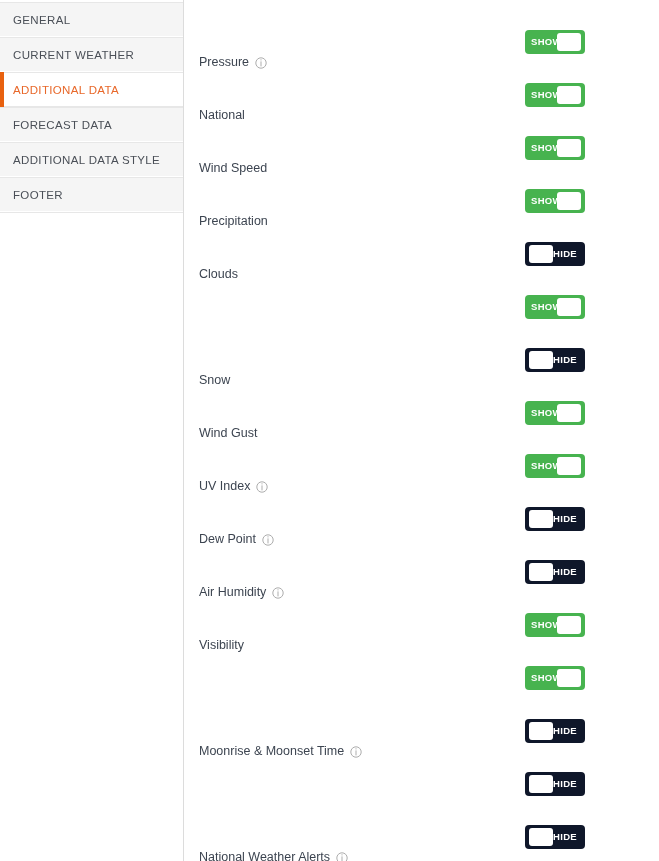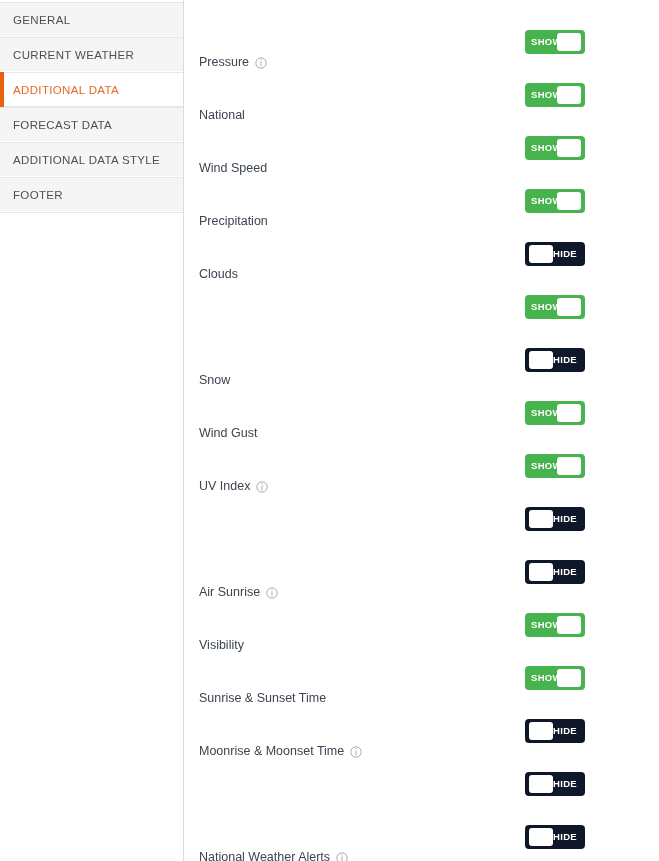--- a/index.html
+++ b/index.html
@@ -280,28 +280,38 @@
                 <rect x="5.5" y="4.4" width="1" height="5" fill="#adadad"></rect>
               </svg>
             </span>
           </div>
           <div class="toggle on">
             <span class="toggle-text">SHOW</span>
             <span class="knob"></span>
           </div>
         </div>
         <div class="setting-row">
-          <div class="toggle off">
-            <span class="toggle-text">HIDE</span>
-            <span class="knob"></span>
-          </div>
-        </div>
-        <div class="setting-row">
-          <div class="row-label-wrap">
-            <span class="row-label">Air Sunrise</span>
+          <div class="row-label-wrap">
+            <span class="row-label">Dew Point</span>
+            <span class="info-icon">
+              <svg viewBox="0 0 12 12" width="12" height="12">
+                <circle cx="6" cy="6" r="5.2" fill="none" stroke="#adadad" stroke-width="1"></circle>
+                <rect x="5.5" y="2.3" width="1" height="1.1" fill="#adadad"></rect>
+                <rect x="5.5" y="4.4" width="1" height="5" fill="#adadad"></rect>
+              </svg>
+            </span>
+          </div>
+          <div class="toggle off">
+            <span class="toggle-text">HIDE</span>
+            <span class="knob"></span>
+          </div>
+        </div>
+        <div class="setting-row">
+          <div class="row-label-wrap">
+            <span class="row-label">Air Humidity</span>
             <span class="info-icon">
               <svg viewBox="0 0 12 12" width="12" height="12">
                 <circle cx="6" cy="6" r="5.2" fill="none" stroke="#adadad" stroke-width="1"></circle>
                 <rect x="5.5" y="2.3" width="1" height="1.1" fill="#adadad"></rect>
                 <rect x="5.5" y="4.4" width="1" height="5" fill="#adadad"></rect>
               </svg>
             </span>
           </div>
           <div class="toggle off">
             <span class="toggle-text">HIDE</span>
@@ -311,23 +321,20 @@
         <div class="setting-row">
           <div class="row-label-wrap">
             <span class="row-label">Visibility</span>
           </div>
           <div class="toggle on">
             <span class="toggle-text">SHOW</span>
             <span class="knob"></span>
           </div>
         </div>
         <div class="setting-row">
-          <div class="row-label-wrap">
-            <span class="row-label">Sunrise &amp; Sunset Time</span>
-          </div>
           <div class="toggle on">
             <span class="toggle-text">SHOW</span>
             <span class="knob"></span>
           </div>
         </div>
         <div class="setting-row">
           <div class="row-label-wrap">
             <span class="row-label">Moonrise &amp; Moonset Time</span>
             <span class="info-icon">
               <svg viewBox="0 0 12 12" width="12" height="12">

